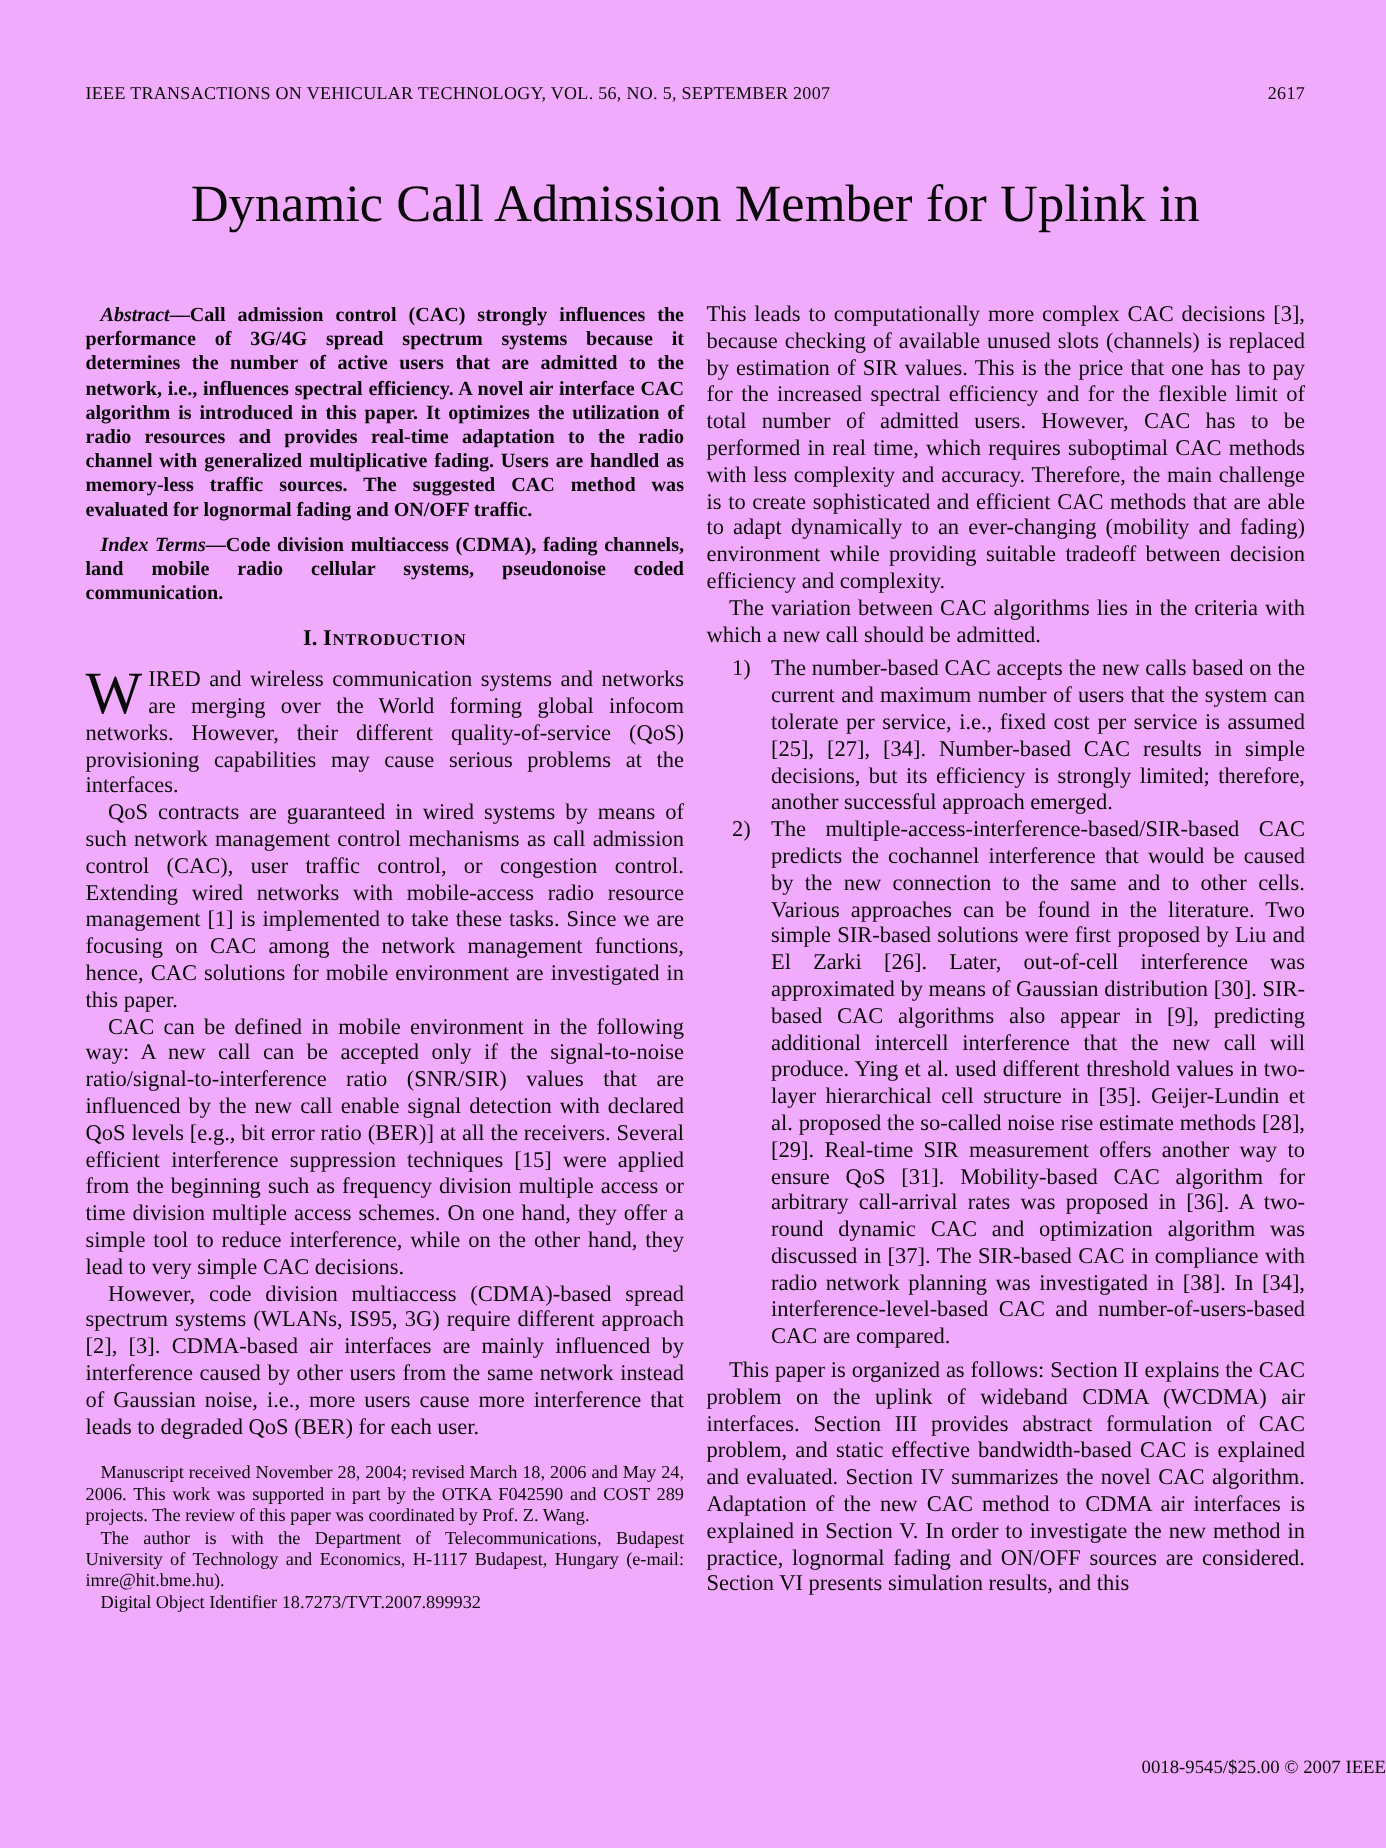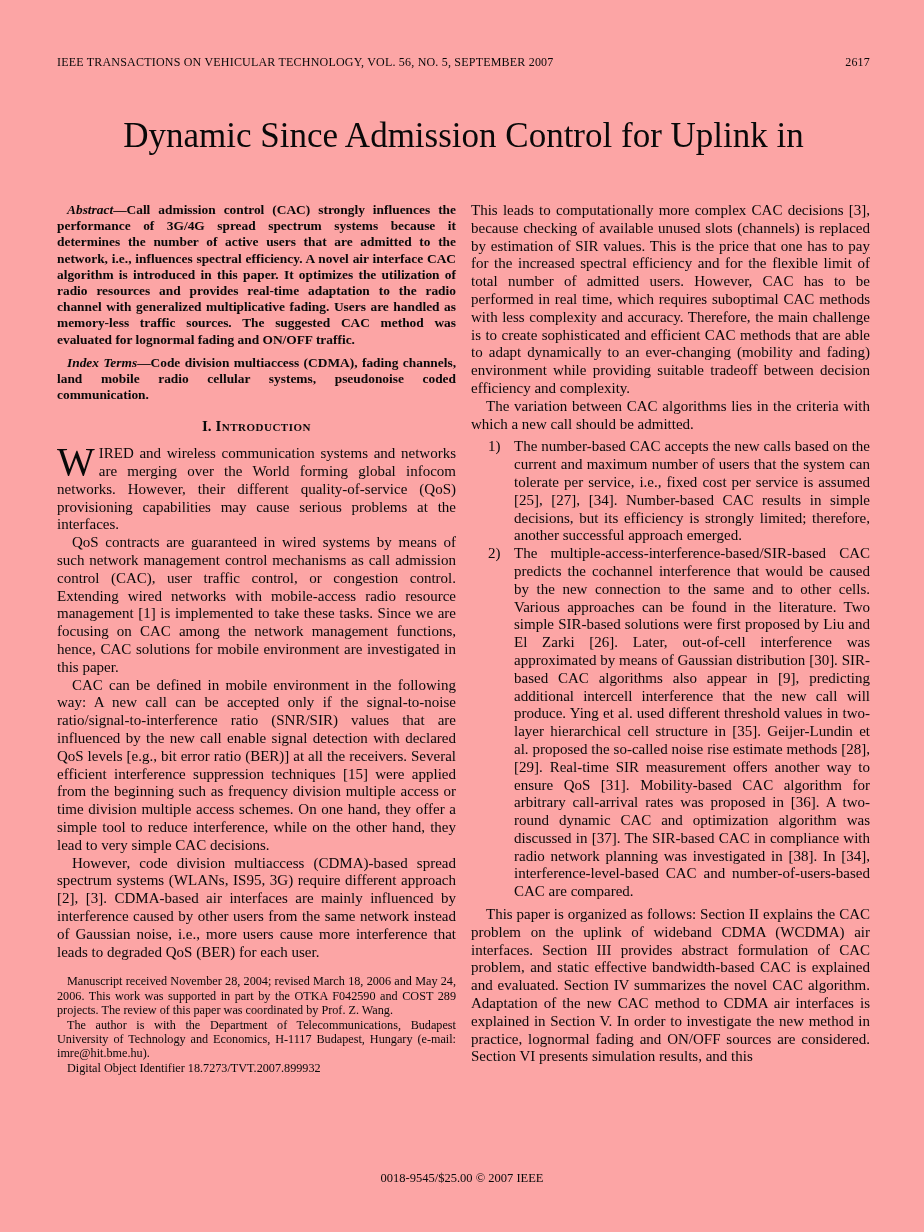--- a/index.html
+++ b/index.html
@@ -1,20 +1,20 @@
 <!DOCTYPE html>
 <html lang="en"><head>
 <meta charset="utf-8">
 <style>
   html, body { margin: 0; padding: 0; background: #e8e8e8; }
   .page {
     position: relative;
     width: 924px;
     height: 1232px;
-    background: #fca5a5;
+    background: #f0abfc;
     font-family: "Liberation Serif", "DejaVu Serif", serif;
     color: #090909;
     overflow: hidden;
     box-sizing: border-box;
   }
   .content {
     position: absolute;
     left: 57px;
     right: 54px;
     top: 55px;
@@ -94,37 +94,37 @@
     margin-top: 13px;
     font-size: 12.2px;
     line-height: 14.4px;
   }
   .footnote p { text-indent: 10px; margin: 0; }
   
   .footer {
     position: absolute;
     left: 0; right: 0;
     bottom: 46px;
-    text-align: center;
+    text-align: right;
     font-size: 12.5px;
   }
 </style>
 </head>
 <body>
 
 <div class="page">
   <div class="content">
 
     <div class="running-head">
       <span>IEEE TRANSACTIONS ON VEHICULAR TECHNOLOGY, VOL. 56, NO. 5, SEPTEMBER 2007</span>
       <span>2617</span>
     </div>
 
     <div class="title">
-      <div>Dynamic Since Admission Control for Uplink in</div>
+      <div>Dynamic Call Admission Member for Uplink in</div>
     </div>
 
 
     <div class="columns">
 
       <div class="col">
 
         <div class="abstract-block">
           <p><span class="label">Abstract</span><span>—Call admission control (CAC) strongly influences the performance of 3G/4G spread spectrum systems because it determines the number of active users that are admitted to the network, i.e., influences spectral efficiency. A novel air interface CAC algorithm is introduced in this paper. It optimizes the utilization of radio resources and provides real-time adaptation to the radio channel with generalized multiplicative fading. Users are handled as memory-less traffic sources. The suggested CAC method was evaluated for lognormal fading and ON/OFF traffic.</span></p>
         </div>

